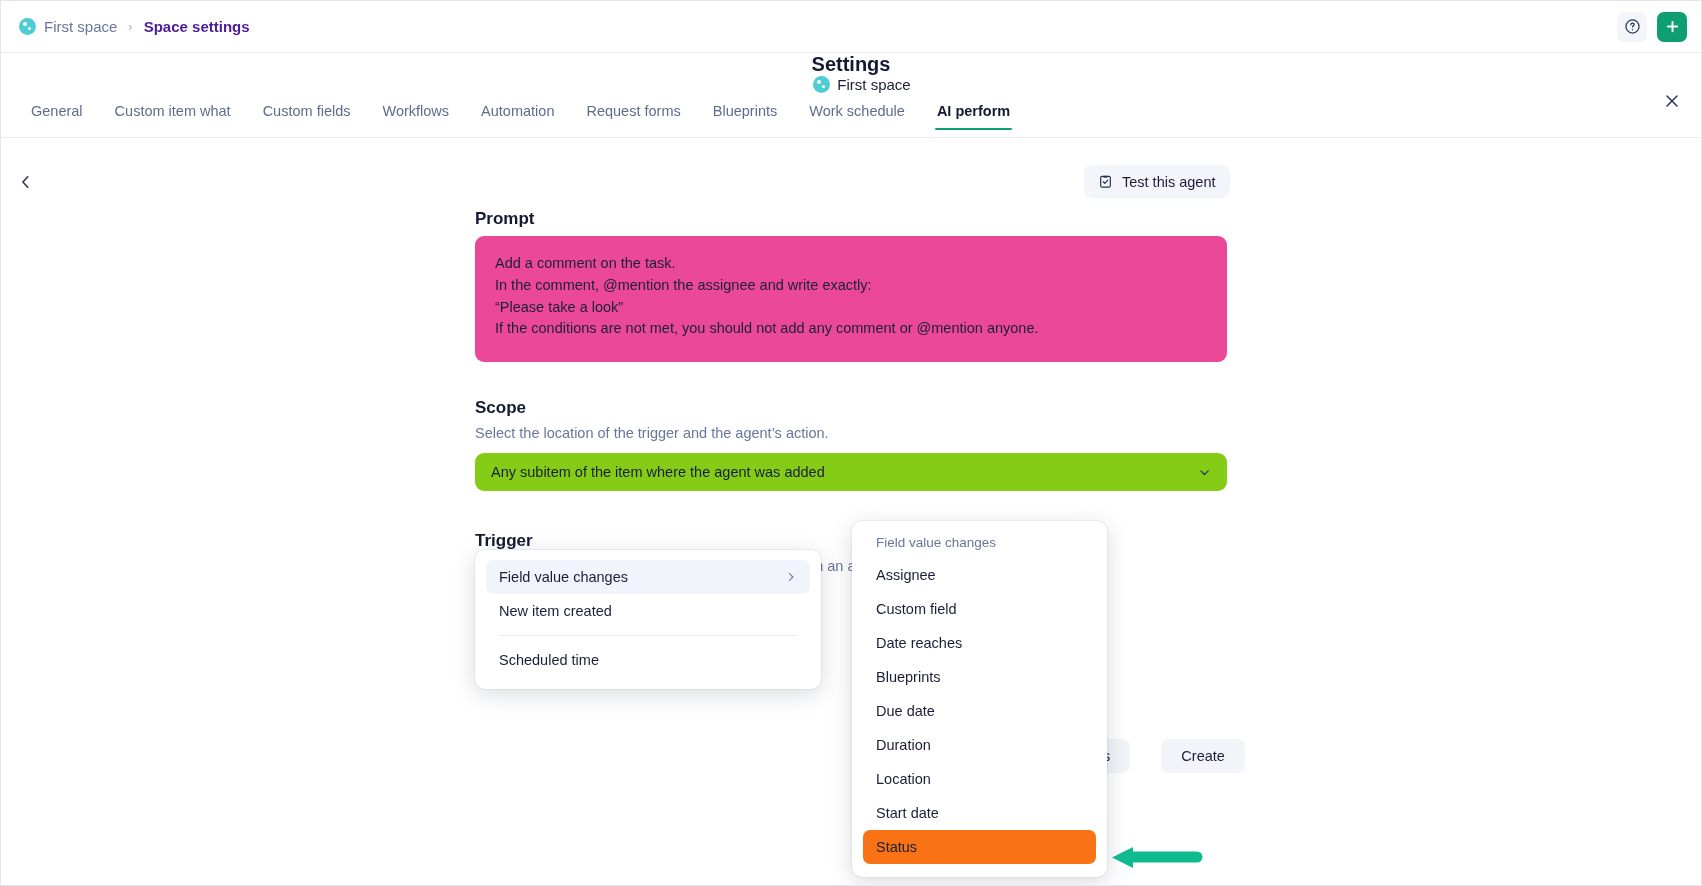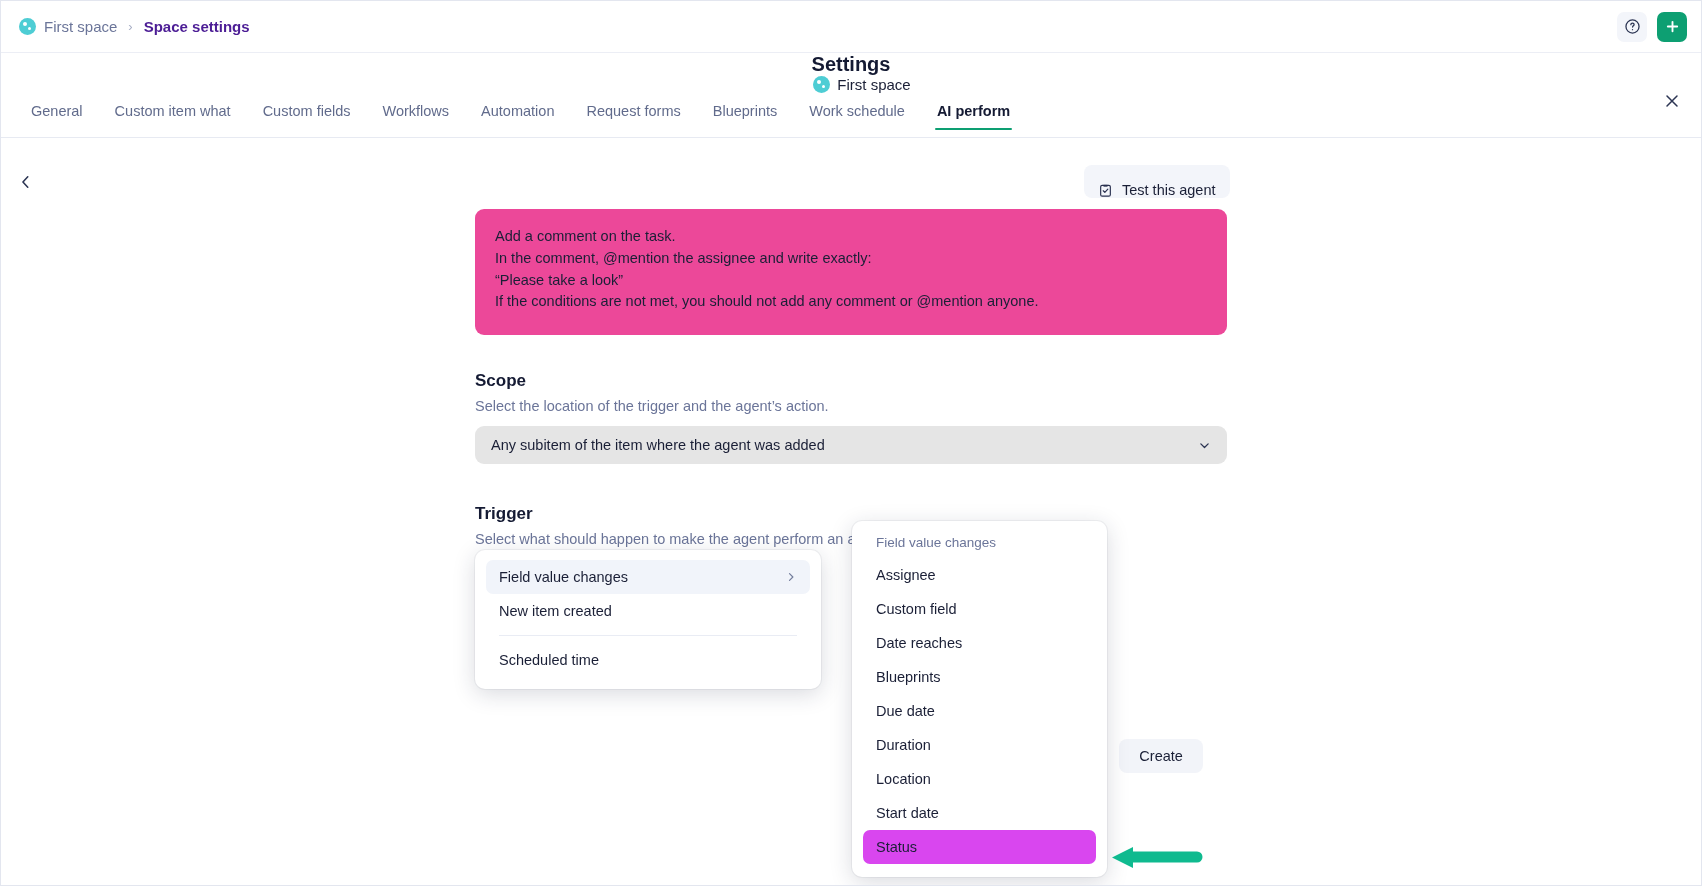--- a/index.html
+++ b/index.html
@@ -90,21 +90,21 @@
   }
 
   
   .back-chevron {
     position: absolute; top: 168px; left: 12px;
     width: 26px; height: 26px; display: flex; align-items: center;
     justify-content: center; cursor: pointer; color: #2c3553;
   }
   .test-btn {
     position: absolute; top: 164px; left: 1083px;
-    height: 33px; display: flex; align-items: flex-end; gap: 9px;
+    height: 33px; display: flex; align-items: center; gap: 9px;
     background: #f3f5fa; border-radius: 8px; padding: 0 14px;
     font-size: 14.5px; color: #1a1f36; cursor: pointer; font-weight: 500;
   }
 
   .panel { position: absolute; top: 208px; left: 474px; width: 752px; }
 
   .sec-title {
     font-size: 17px; font-weight: 700; color: #141a33; margin-bottom: 7px;
   }
   .sec-sub {
@@ -112,21 +112,21 @@
   }
   .prompt-box {
     background: #ec4899; border-radius: 9px;
     padding: 17px 20px 22px 20px;
     font-size: 14.5px; line-height: 1.5; color: #1a1f36;
     min-height: 104px;
   }
   .prompt-box div { white-space: pre; }
 
   .select-box {
-    height: 38px; background: #e5e5e5; border-radius: 9px;
+    height: 38px; background: #84cc16; border-radius: 9px;
     display: flex; align-items: center; padding: 0 16px;
     font-size: 14.5px; color: #1a1f36; cursor: pointer;
   }
   .select-box .chev { margin-left: auto; color: #2c3553; display:flex; }
   .select-box.placeholder { color: #2a3150; }
 
   .blk-scope { margin-top: 36px; }
   .blk-trigger { margin-top: 40px; }
   .trigger-select { width: 346px; }
 
@@ -156,25 +156,25 @@
     z-index: 40;
   }
   .dd2-head {
     font-size: 13.5px; color: #6b7599; padding: 0 13px 8px 13px; font-weight: 500;
   }
   .dd2-item {
     height: 34px; display: flex; align-items: center;
     padding: 0 13px; border-radius: 7px; margin-bottom: 0px;
     font-size: 14.5px; color: #1a1f36; cursor: pointer;
   }
-  .dd2-item.sel { background: #d946ef; }
+  .dd2-item.sel { background: #f97316; }
 
   
   .foot-btns {
-    position: absolute; top: 738px; left: 1050px; display: flex; gap: 13px;
+    position: absolute; top: 738px; left: 1074px; display: flex; gap: 31px;
     z-index: 10;
   }
   .foot-btn {
     height: 34px; border-radius: 8px; background: #f2f4f9;
     display: flex; align-items: center; justify-content: center;
     padding: 0 20px; font-size: 14.5px; color: #1a1f36; cursor: pointer;
   }
 
   
   .anno-arrow {
@@ -248,20 +248,21 @@
         <path d="M6.6 2.2h4.8v2.2H6.6z" fill="#2a3150" stroke="none"></path>
         <path d="M6.3 9.3l1.9 1.9 3.6-3.9"></path>
       </svg>
     </span>
     <span>Test this agent</span>
   </div>
 
   <div class="panel">
 
     <div class="blk-prompt">
+      <div class="sec-title">Prompt</div>
       <div class="prompt-box">
         <div>Add a comment on the task.</div>
         <div>In the comment, @mention the assignee and write exactly:</div>
         <div>“Please take a look”</div>
         <div>If the conditions are not met, you should not add any comment or @mention anyone.</div>
       </div>
     </div>
 
     <div class="blk-scope">
       <div class="sec-title">Scope</div>

